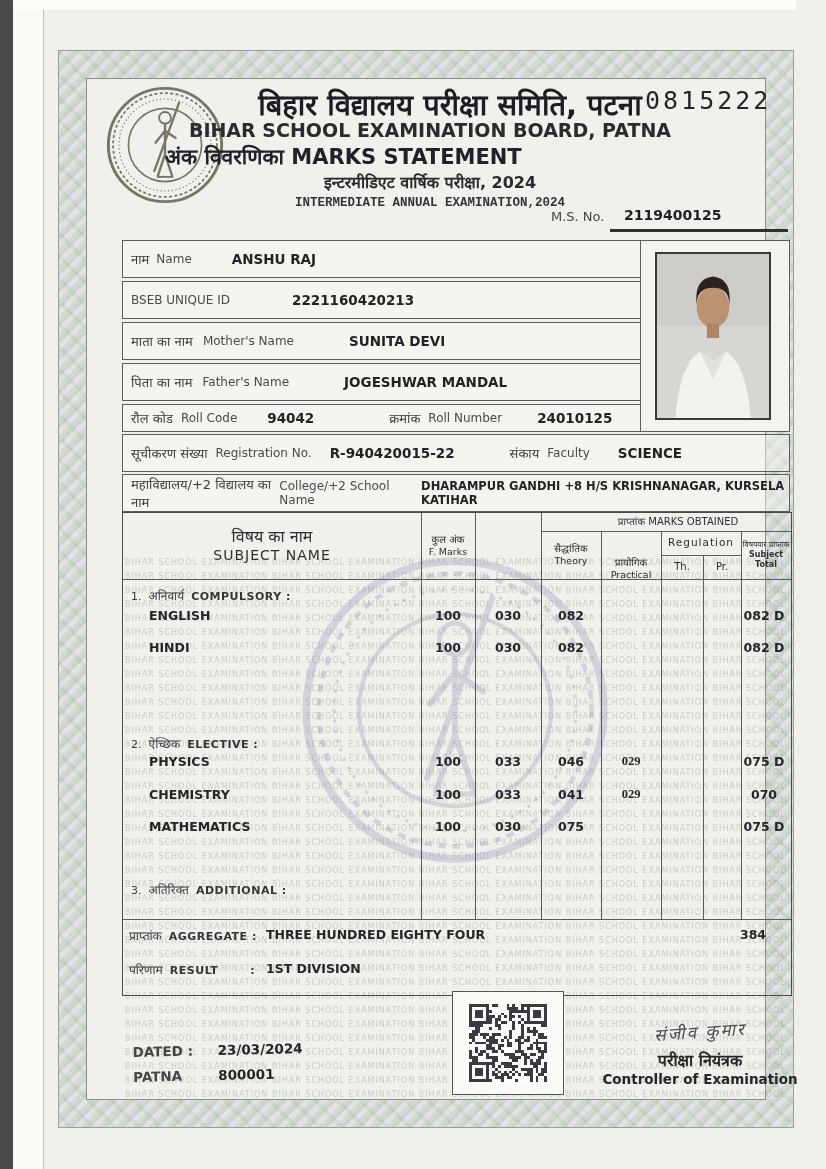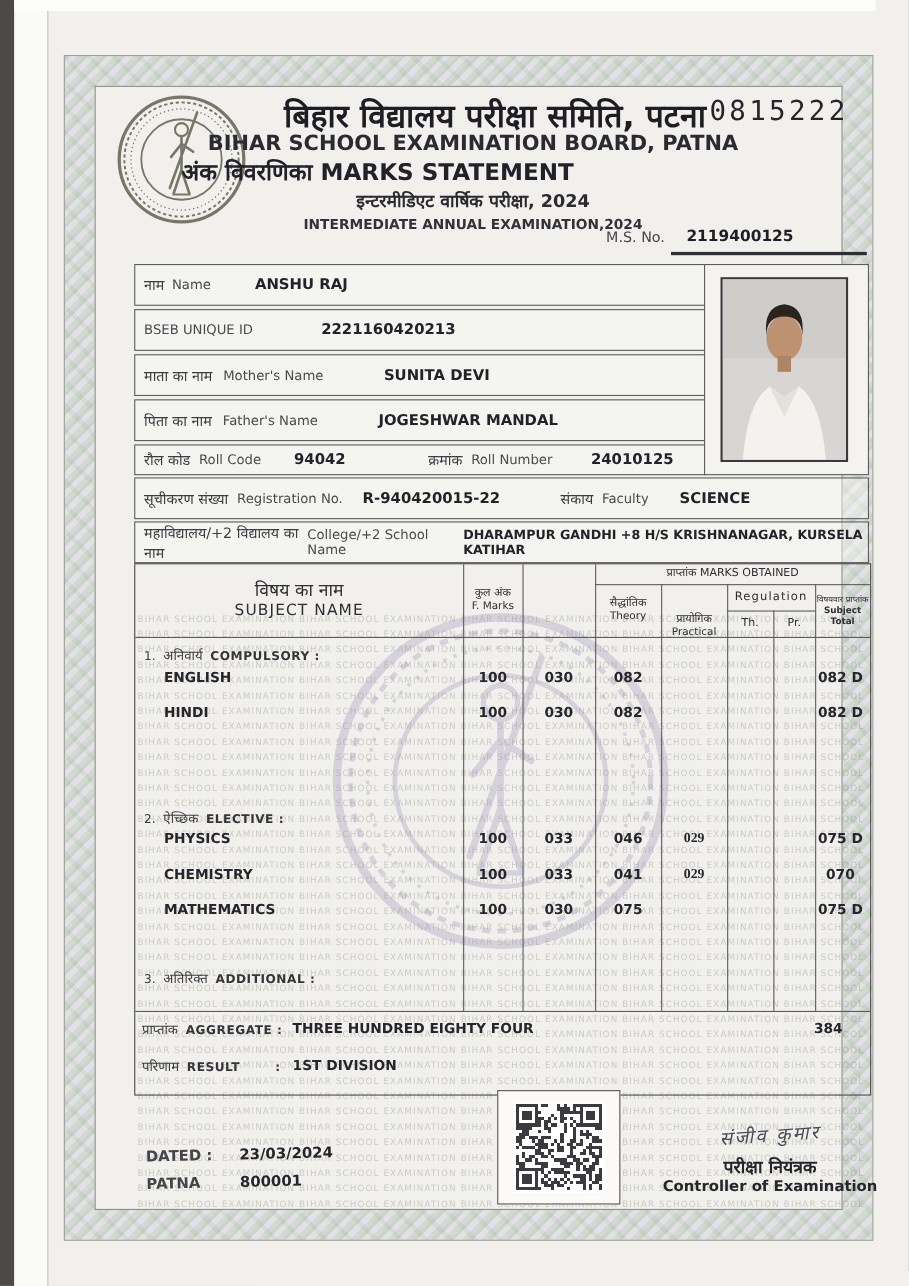--- a/index.html
+++ b/index.html
@@ -14,21 +14,21 @@
   .frame{left:58px;top:50px;width:734px;height:1076px;border:1px solid #9aa095;
      background:
        repeating-linear-gradient(135deg, rgba(150,170,150,.30) 0 3px, rgba(220,215,230,.25) 3px 8px, rgba(170,190,170,.30) 8px 12px),
        repeating-linear-gradient(45deg, #e2e6df 0 6px, #d4dcd2 6px 10px, #e6e3ea 10px 16px);}
   .frame-inner{left:86px;top:78px;width:678px;height:1020px;background:#f1f0ec;border:1px solid #8a8f86;}
   
   .title-hi{left:200px;top:84px;width:500px;text-align:center;font-size:29px;font-weight:bold;color:#1e1d23;}
   .title-en{left:165px;top:119px;width:530px;text-align:center;font-size:19px;font-weight:bold;color:#2b2a30;}
   .title-ms{left:165px;top:142px;width:530px;text-align:left;font-size:21px;font-weight:bold;color:#22212a;}
   .title-ex-hi{left:165px;top:171px;width:530px;text-align:center;font-size:16px;font-weight:bold;color:#2b2a30;}
-  .title-ex-en{left:165px;top:196px;width:530px;text-align:center;font-size:12.5px;font-weight:bold;color:#33323a;}
+  .title-ex-en{left:165px;top:196px;width:530px;text-align:center;font-size:12.5px;font-weight:bold;color:#33323a;font-family:Liberation Mono, monospace;}
   .serial{left:645px;top:86px;font-family:"DejaVu Sans Mono",monospace;font-size:25px;letter-spacing:3px;color:#26252b;}
   .msno-label{left:551px;top:209px;font-size:13px;color:#45444a;}
   .msno-value{left:624px;top:207px;font-size:14px;font-weight:bold;color:#1f1e24;}
   .msno-bar{left:610px;top:229px;width:178px;height:3px;background:#2f2e34;}
   
   .irow{background:rgba(250,250,247,.4);border:1px solid #5c5b60;display:flex;align-items:center;font-size:13px;}
   .lab-hi{font-size:13px;color:#3c3b41;}
   .lab-en{font-size:12px;color:#4a4950;}
   .val{font-size:13.5px;font-weight:bold;color:#232228;}
   .photo-cell{left:640px;top:240px;width:148px;height:190px;border:1px solid #5c5b60;background:#f4f3ef;}
@@ -213,21 +213,21 @@
     <div class="hline" style="left:0;top:406px;width:668px"></div>
 
     <div class="hcell" style="left:0;top:0;width:298px;height:66px">
       <span style="font-size:16px">विषय का नाम</span>
       <span style="font-size:14px;letter-spacing:1px">SUBJECT NAME</span>
     </div>
     <div class="hcell" style="left:298px;top:0;width:54px;height:66px">
       <span style="font-size:10px">कुल अंक</span>
       <span style="font-size:9.5px">F. Marks</span>
     </div>
-    <div class="hcell" style="left:418px;top:0;width:250px;height:18px">
+    <div class="hcell" style="left:430px;top:0;width:250px;height:18px">
       <span style="font-size:10px">प्राप्तांक MARKS OBTAINED</span>
     </div>
     <div class="hcell" style="left:418px;top:18px;width:60px;height:48px">
       <span style="font-size:10px">सैद्धांतिक</span>
       <span style="font-size:9.5px">Theory</span>
     </div>
     <div class="hcell" style="left:478px;top:32px;width:60px;height:48px">
       <span style="font-size:10px">प्रायोगिक</span>
       <span style="font-size:9.5px">Practical</span>
     </div>

